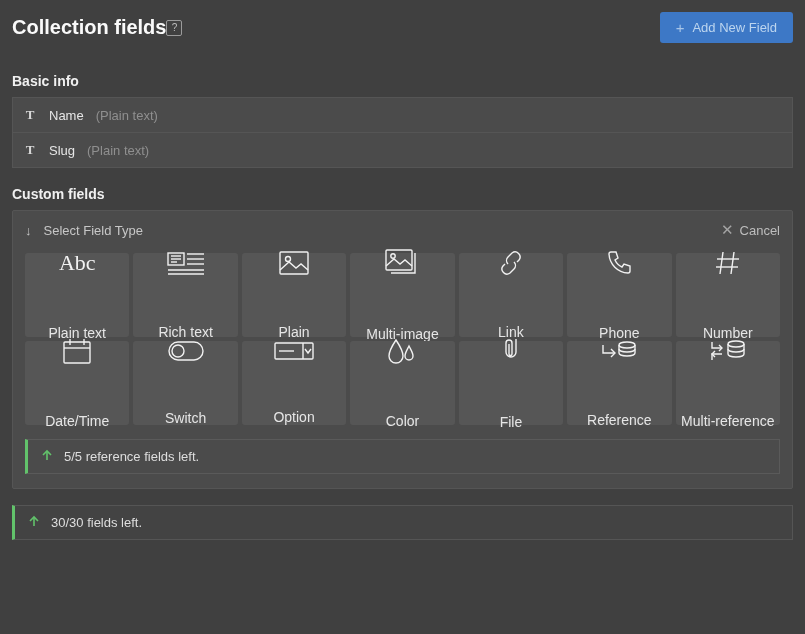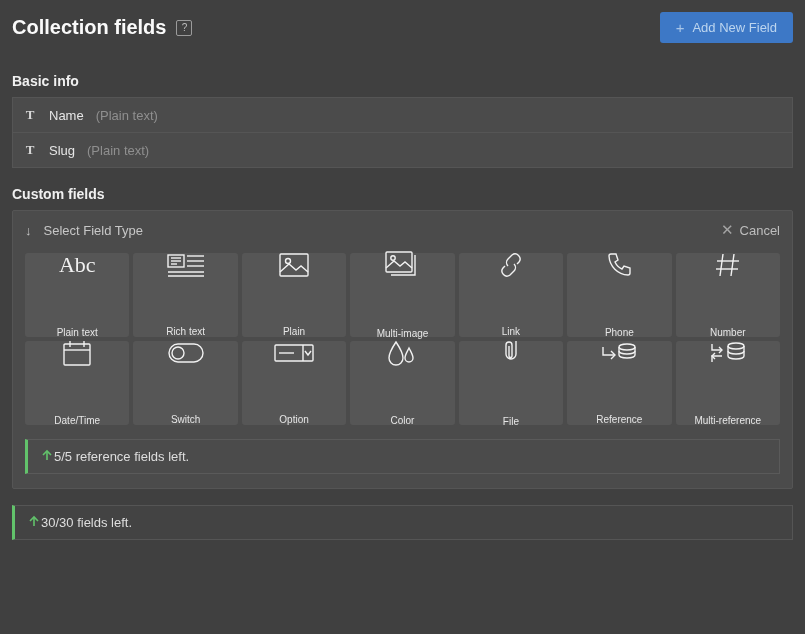--- a/index.html
+++ b/index.html
@@ -8,21 +8,21 @@
       background:#404040;
       font-family:-apple-system, BlinkMacSystemFont, "Segoe UI", Arial, sans-serif;
       color:#e6e6e6;
       overflow:hidden;
     }
     
     .header {
       display:flex; align-items:center; justify-content:space-between;
       padding:12px;
     }
-    .title-wrap { display:flex; align-items:center; gap:10px; }
+    .title-wrap { display:flex; align-items:center; }
     .page-title { font-size:20px; font-weight:600; color:#fafafa; }
     .help-box {
       width:16px; height:16px; border:1px solid #9b9b9b; border-radius:2px;
       display:flex; align-items:center; justify-content:center;
       font-size:10px; color:#bdbdbd;
     }
     .add-btn {
       background:#3d78c6; color:#bcd5ef;
       border:none; border-radius:3px;
       padding:8px 16px; font-size:13px;
@@ -65,29 +65,29 @@
     }
     .type-card {
       background:#565656; border-radius:3px;
       height:84px;
       display:flex; flex-direction:column; align-items:center; justify-content:center;
       gap:12px; cursor:pointer;
       color:#e8e8e8;
     }
     .type-card .ic { height:30px; display:flex; align-items:center; justify-content:center; color:#f1f1f1; }
     .type-card .ic svg { stroke:#f1f1f1; fill:none; stroke-width:1.4; }
-    .type-card .lbl { font-size:10px; color:#e6e6e6;margin-top:37px; }
+    .type-card .lbl { font-size:14px; color:#e6e6e6;margin-top:37px; }
     .abc { font-family:"Times New Roman", serif; font-size:22px; color:#f1f1f1; }
     
     .status {
       margin:14px 12px 0 12px;
       border:1px solid #5a5a5a; border-left:3px solid #62c36b;
       background:#4b4b4b;
       padding:8px 12px;
-      display:flex; align-items:center; 
+      display:flex; align-items:center; gap:10px;
       font-size:13px; color:#dedede;
     }
     .status.outer { margin:16px 12px 0 12px; background:#434343; border:1px solid #555; border-left:3px solid #62c36b; }
     .up-ic { color:#62c36b; }
     
   </style>
 </head>
 <body>
 
 <div class="header">

